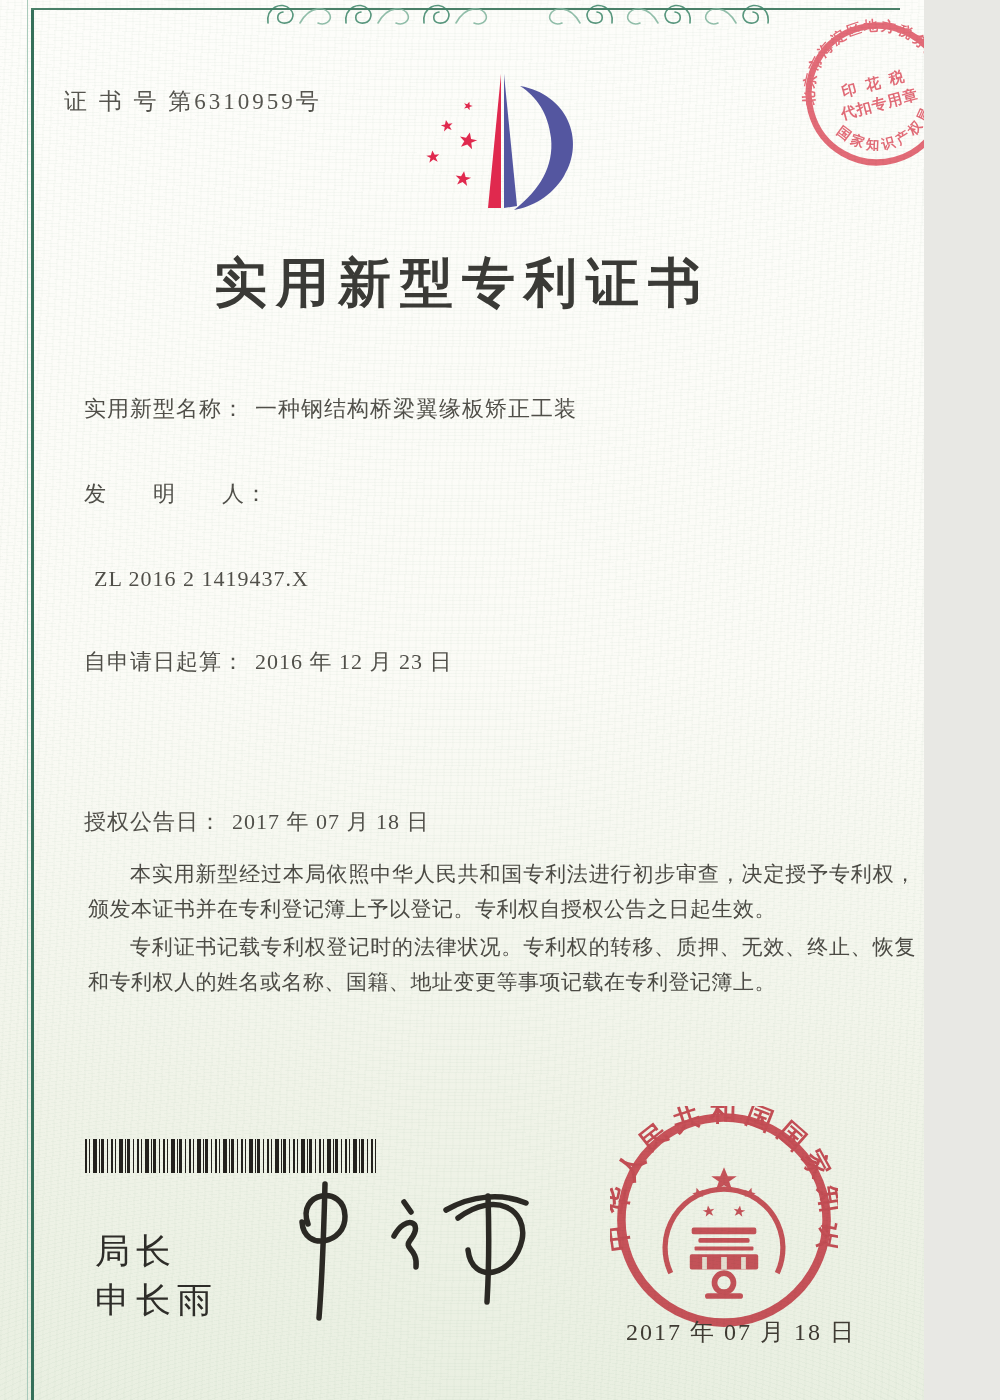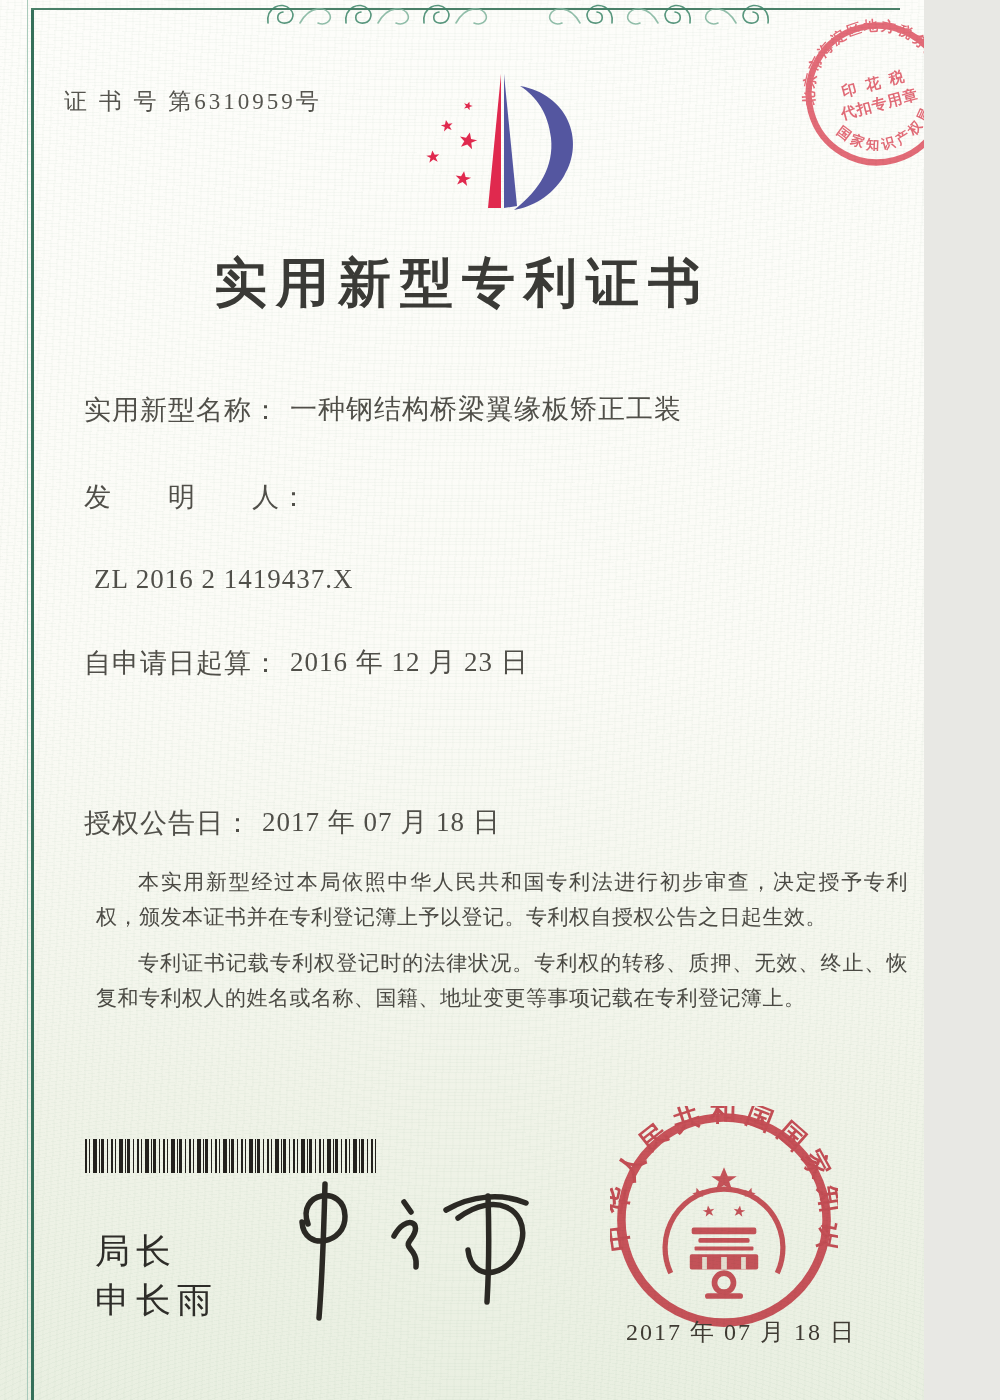--- a/index.html
+++ b/index.html
@@ -22,30 +22,30 @@
   
   .cert-no{position:absolute;left:64px;top:86px;font-size:23px;letter-spacing:3px;color:#55544e;}
   .logo{position:absolute;left:402px;top:68px;width:195px;height:160px;}
   .tax-stamp{position:absolute;left:800px;top:16px;width:154px;height:156px;
              transform:rotate(-15deg);opacity:.88;mix-blend-mode:multiply;}
   h1.title{
     position:absolute;left:0;right:0;top:248px;margin:0;text-align:center;
     font-size:53px;font-weight:700;letter-spacing:9px;color:#3a3a36;
   }
   
-  .field{position:absolute;left:84px;right:55px;display:flex;font-size:27px;
-         color:#504f49;letter-spacing:1px;}
+  .field{position:absolute;left:84px;right:55px;display:flex;font-size:22px;
+         color:#504f49;letter-spacing:1px;align-items:center;}
   .field .label{white-space:pre;}
   .field .value{white-space:pre-line;margin-left:10px;flex:1;line-height:34px;}
   .f-name{top:392px}.f-inventors{top:479px}.f-patno{top:562px}
   .f-filing{top:645px}.f-patentee{top:727px}.f-grant{top:805px}
   
   .body-text{position:absolute;left:84px;top:853px;width:836px;font-size:21px;
              line-height:34.5px;color:#4b4a44;text-align:justify;letter-spacing:.5px;}
-  .body-text p{margin:12px;text-indent:2em;}
+  .body-text p{margin:4px;text-indent:2em;}
   
   .barcode{position:absolute;left:85px;top:1139px;width:294px;height:34px;
     background:repeating-linear-gradient(90deg,
       #23211d 0 2px,transparent 2px 4px,
       #23211d 4px 5px,transparent 5px 8px,
       #23211d 8px 12px,transparent 12px 14px,
       #23211d 14px 15px,transparent 15px 16px,
       #23211d 16px 19px,transparent 19px 22px,
       #23211d 22px 23px,transparent 23px 26px);}
   .director{position:absolute;left:95px;top:1226px;

